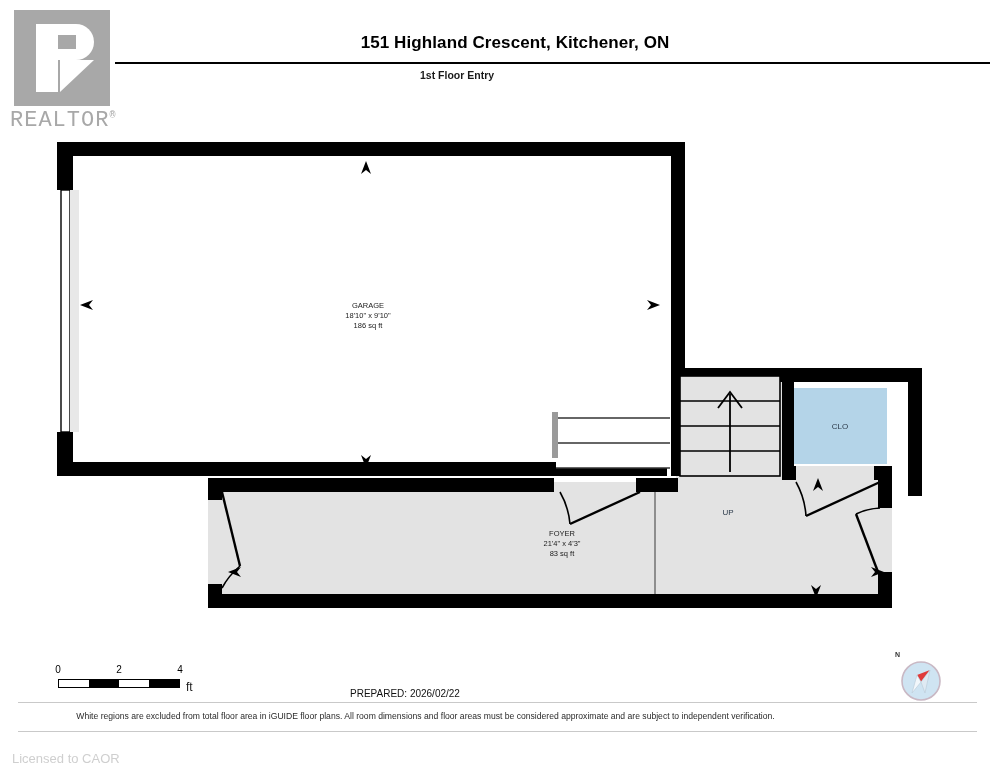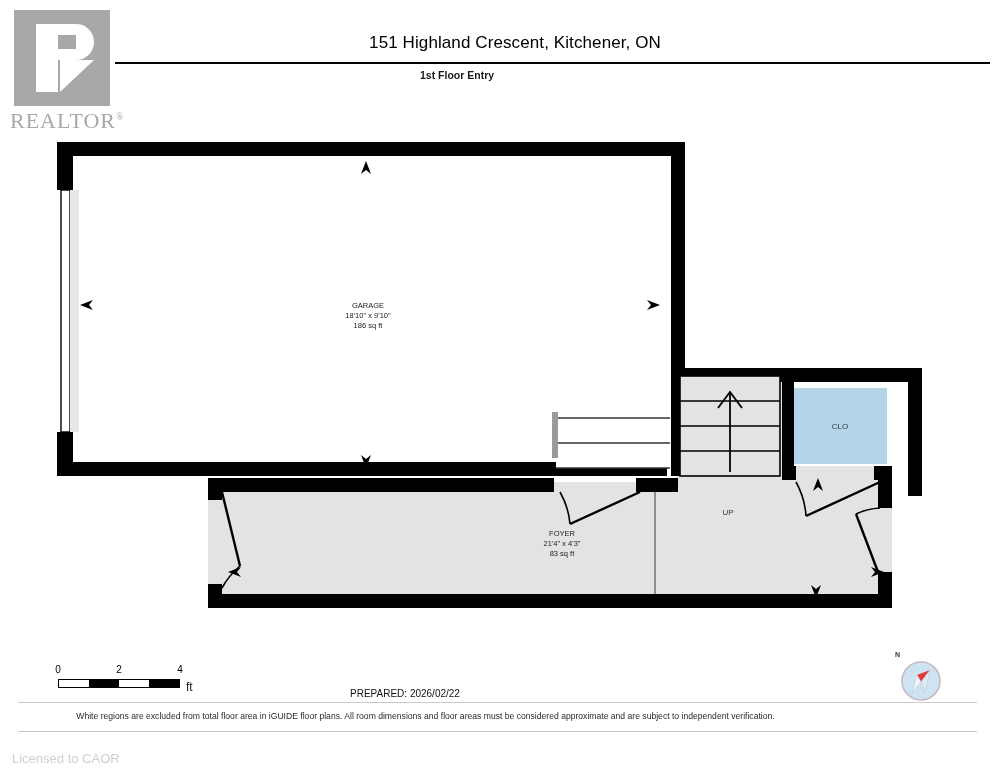--- a/index.html
+++ b/index.html
@@ -67,35 +67,35 @@
     border-left: 34px solid #ffffff;
     border-bottom: 32px solid transparent;
   }
   #realtor-wordmark {
     position: absolute;
     left: 2px;
     top: 102px;
     font-size: 22px;
     letter-spacing: 1px;
     color: #a8a8a8;
-    font-family: Liberation Serif, serif;
+    font-family: Liberation Mono, monospace;
     white-space: nowrap;
   }
   #realtor-wordmark sup {
     font-size: 10px;
   }
 
   #plan-title {
     position: absolute;
     left: 120px;
     top: 33px;
     width: 790px;
     text-align: center;
     font-size: 17px;
-    font-weight: normal;
+    font-weight: bold;
     color: #000000;
     letter-spacing: 0.1px;
   }
   #title-rule {
     position: absolute;
     left: 115px;
     top: 62px;
     width: 875px;
     height: 2px;
     background: #000000;

